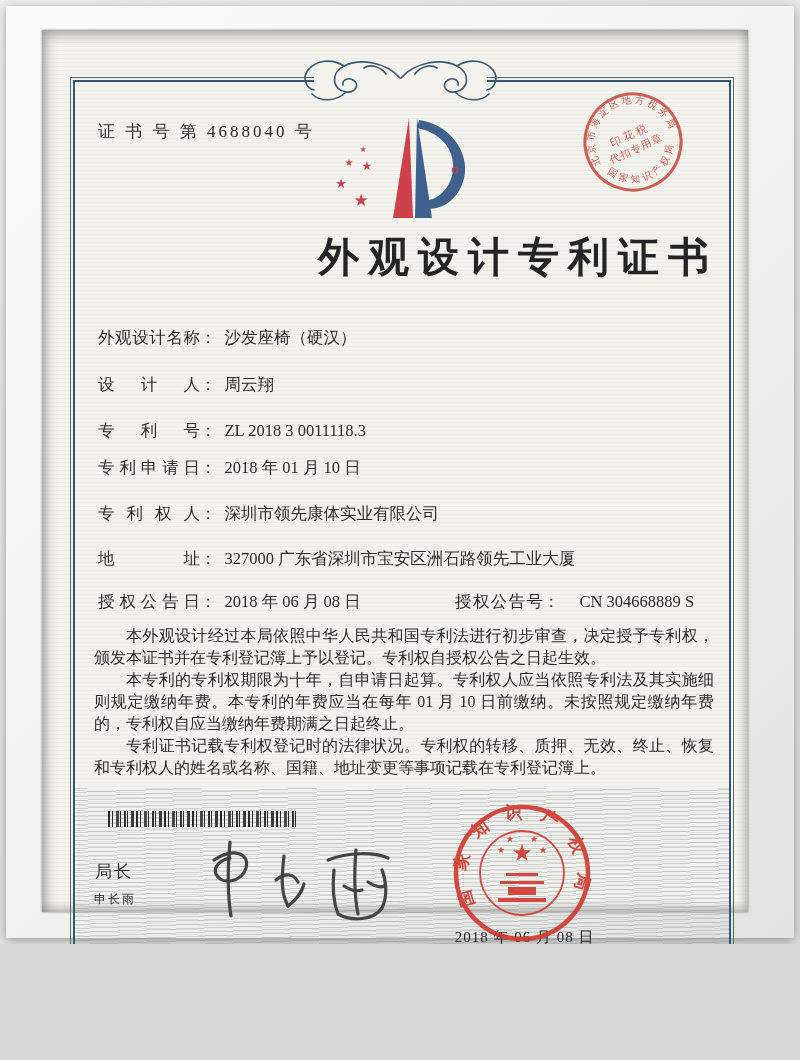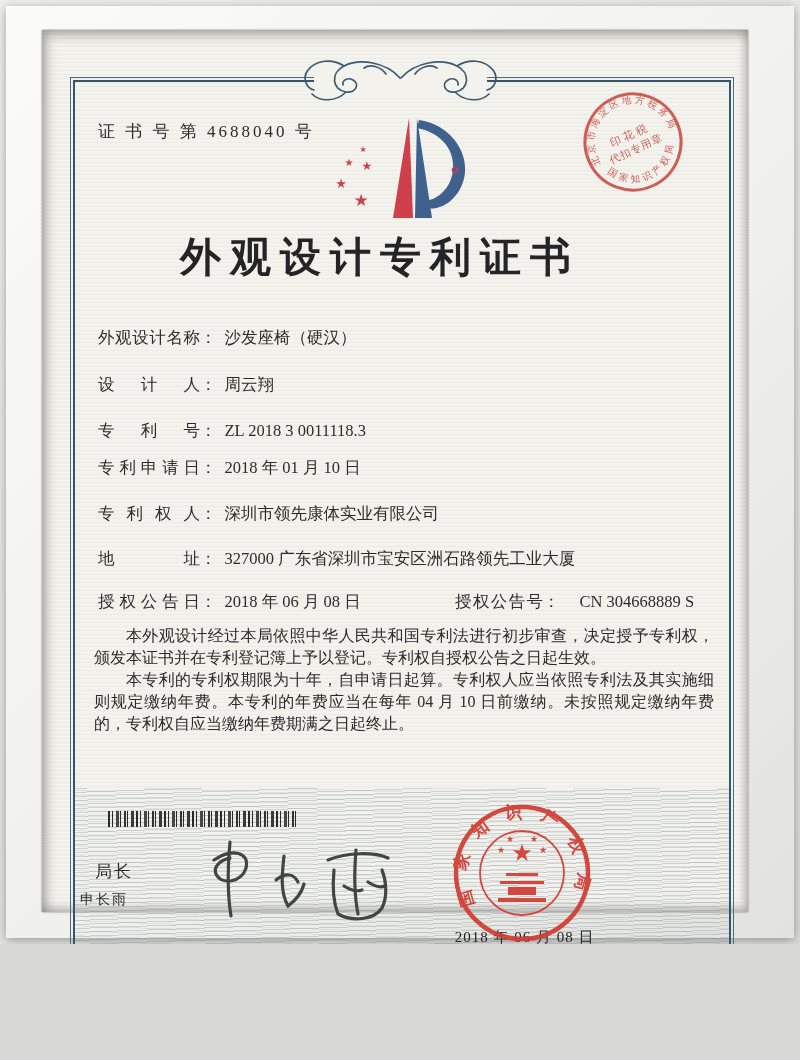--- a/index.html
+++ b/index.html
@@ -19,40 +19,40 @@
           repeating-linear-gradient(178deg,rgba(120,136,152,.30) 0 1px,rgba(0,0,0,0) 1px 4px),
           repeating-linear-gradient(182deg,rgba(120,136,152,.14) 0 1px,rgba(0,0,0,0) 1px 5px);}
   .border-outer{position:absolute;left:28px;top:47px;width:662px;height:926px;
         border:1px solid #4a6b80;z-index:2;}
   .border-inner{position:absolute;inset:2px;border:2px solid #36566b;}
   .orn{position:absolute;z-index:3;}
   .orn path{fill:none;stroke:#3a5b71;stroke-width:1.7;stroke-linecap:round;}
   .certno{position:absolute;left:56px;top:90px;font-size:17px;letter-spacing:3px;z-index:4;}
   .logo{position:absolute;left:285px;top:78px;z-index:4;}
   .taxstamp{position:absolute;left:536px;top:57px;z-index:5;opacity:.88;}
-  .title{position:absolute;left:0;right:30px;top:200px;margin:0;text-align:center;
+  .title{position:absolute;left:0;right:30px;top:200px;margin:0;text-align:right;
          font-size:41px;font-weight:600;letter-spacing:9px;color:#242426;z-index:4;}
   .fields{position:absolute;left:56px;top:297px;right:40px;z-index:4;font-size:16.5px;}
   .frow{position:absolute;left:0;white-space:nowrap;}
   .frow .flabel{display:inline-block;width:102px;text-align:justify;text-align-last:justify;}
   .frow .fvalue{margin-left:8px;}
   .r0{top:0}.r1{top:47px}.r2{top:93px}.r3{top:130px}.r4{top:176px}.r5{top:221px}.r6{top:264px}
   .grant2{position:absolute;left:357px;top:264px;white-space:nowrap;}
   .grant2 .flabel{display:inline-block;width:88px;text-align:justify;text-align-last:justify;}
   .grant2 .fvalue{margin-left:20px;}
   .paras{position:absolute;left:52px;top:595px;width:620px;z-index:4;}
   .paras p{margin:0;text-indent:2em;text-align:justify;font-size:16px;line-height:22px;color:#2b2b2d;}
   .barcode{position:absolute;left:66px;top:781px;width:188px;height:16px;z-index:4;
      background:repeating-linear-gradient(90deg,
        #2a2a2a 0 2px,rgba(0,0,0,0) 2px 4px,#2a2a2a 4px 5px,rgba(0,0,0,0) 5px 8px,
        #474747 8px 11px,rgba(0,0,0,0) 11px 12px,#2a2a2a 12px 13px,rgba(0,0,0,0) 13px 16px,
        #333 16px 18px,rgba(0,0,0,0) 18px 19px,#2a2a2a 19px 20px,rgba(0,0,0,0) 20px 23px,
        #3a3a3a 23px 26px,rgba(0,0,0,0) 26px 28px);}
   .sig-title{position:absolute;left:53px;top:830px;font-size:17px;letter-spacing:2px;z-index:4;}
-  .sig-name{position:absolute;left:38px;top:861px;font-size:14px;letter-spacing:2px;z-index:4;}
+  .sig-name{position:absolute;left:52px;top:861px;font-size:12px;letter-spacing:2px;z-index:4;}
   .sig-script{position:absolute;left:150px;top:800px;z-index:4;}
   .sig-script path{fill:none;stroke:#41463f;stroke-width:3.2;stroke-linecap:round;stroke-linejoin:round;}
   .seal{position:absolute;left:406px;top:769px;z-index:5;opacity:.92;}
   .seal-date{position:absolute;left:400px;top:898px;width:165px;text-align:center;
              font-size:15px;letter-spacing:1px;color:#222;z-index:4;}
   .footer{position:absolute;left:0;right:0;top:940px;text-align:center;font-size:13.5px;
           letter-spacing:2px;z-index:4;color:#333;}
 </style>
 </head>
 <body>
@@ -149,21 +149,22 @@
       <div class="frow r6">
         <span class="flabel">授权公告日</span><span>：</span><span class="fvalue">2018 年 06 月 08 日</span>
       </div>
       <div class="grant2">
         <span class="flabel">授权公告号</span><span>：</span><span class="fvalue">CN 304668889 S</span>
       </div>
     </div>
 
     <div class="paras">
       <p>本外观设计经过本局依照中华人民共和国专利法进行初步审查，决定授予专利权，颁发本证书并在专利登记簿上予以登记。专利权自授权公告之日起生效。</p>
-      <p>本专利的专利权期限为十年，自申请日起算。专利权人应当依照专利法及其实施细则规定缴纳年费。本专利的年费应当在每年 04 月 10 日前缴纳。未按照规定缴纳年费的，专利权自应当缴纳年费期满之日起终止。</p>
+      <p>本专利的专利权期限为十年，自申请日起算。专利权人应当依照专利法及其实施细则规定缴纳年费。本专利的年费应当在每年 01 月 10 日前缴纳。未按照规定缴纳年费的，专利权自应当缴纳年费期满之日起终止。</p>
+      <p>专利证书记载专利权登记时的法律状况。专利权的转移、质押、无效、终止、恢复和专利权人的姓名或名称、国籍、地址变更等事项记载在专利登记簿上。</p>
     </div>
 
     <div class="barcode"></div>
 
     <div class="sig-title">局长</div>
     <div class="sig-name">申长雨</div>
     <svg class="sig-script" width="210" height="95" viewBox="0 0 210 95">
       <path d="M38,12 C36,34 35,62 39,86"></path>
       <path d="M22,30 C40,18 58,22 54,38 C50,52 30,56 24,44 C21,37 28,30 38,28"></path>
       <path d="M92,26 C90,44 88,62 96,76"></path>

